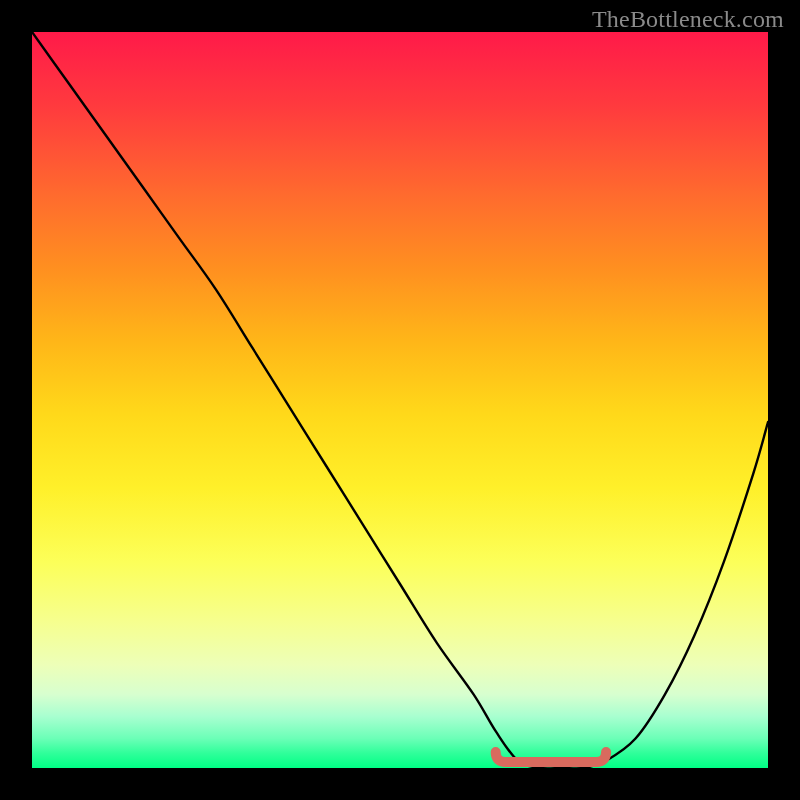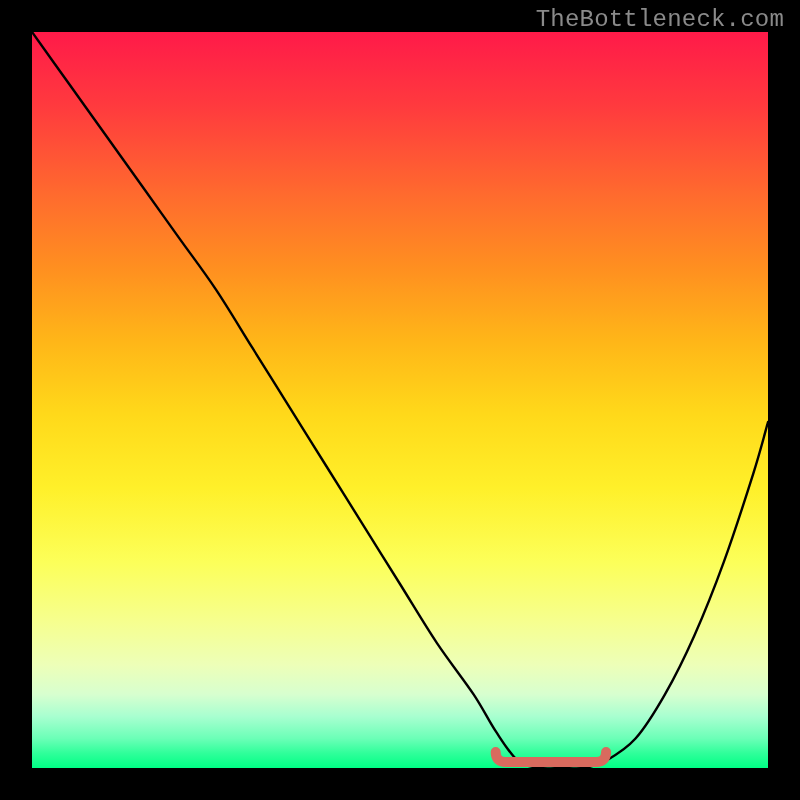--- a/index.html
+++ b/index.html
@@ -36,21 +36,21 @@
   .curve-svg {
     position: absolute;
     left: 0; top: 0;
     width: 736px;
     height: 736px;
   }
   .watermark {
     position: absolute;
     top: 6px;
     right: 16px;
-    font-family: Liberation Mono, monospace;
+    font-family: Liberation Serif, serif;
     font-size: 24px;
     color: #8a8a8a;
     letter-spacing: 0.2px;
     user-select: none;
   }
 </style>
 </head>
 <body>
 
 <div class="stage">

